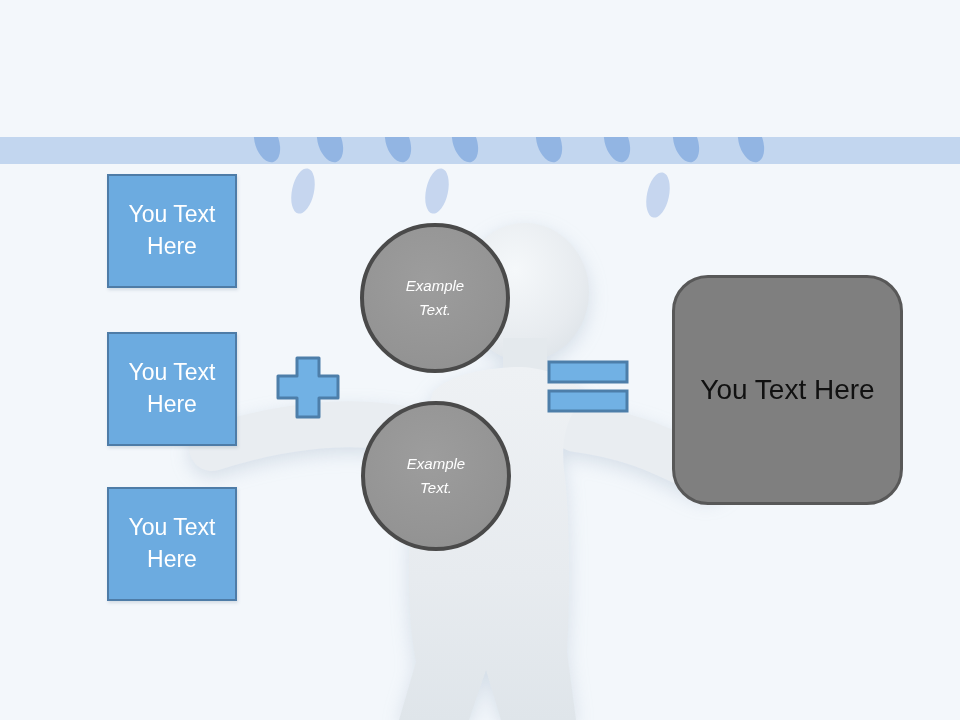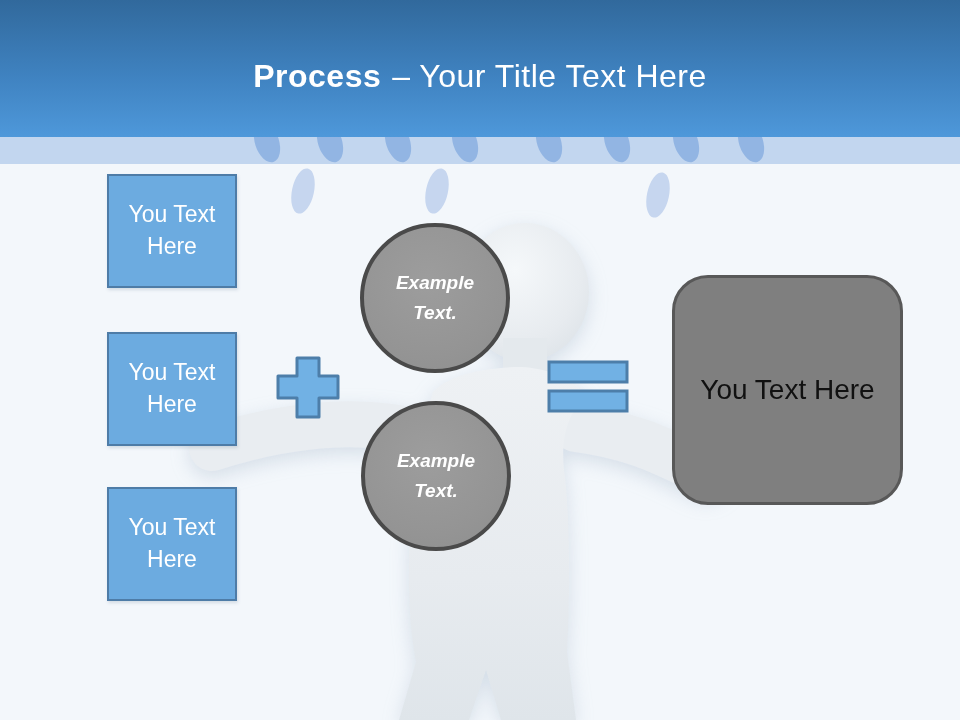--- a/index.html
+++ b/index.html
@@ -46,21 +46,21 @@
   
   .op{position:absolute;z-index:6;}
   .op-plus{left:276px;top:356px;}
   .op-eq{left:547px;top:360px;}
   
   .circ{
     position:absolute;width:150px;height:150px;border-radius:50%;box-sizing:border-box;z-index:6;
     background:radial-gradient(circle at 45% 38%,#9d9d9d 0%,var(--circle_fill,#949494) 65%,#8d8e8e 100%);
     border:4px solid var(--circle_border,#4a4a4a);
     display:flex;align-items:center;justify-content:center;text-align:center;
-    color:#fff;font-size:19px;font-weight:700;font-style:italic;line-height:1.6;
+    color:#fff;font-size:15px;font-weight:400;font-style:italic;line-height:1.6;
   }
   .circ span{display:block;width:92px;}
   .circ1{left:360px;top:223px;}
   .circ2{left:361px;top:401px;}
   
   .result{
     position:absolute;left:672px;top:275px;width:231px;height:230px;box-sizing:border-box;z-index:6;
     background:var(--box_fill,#7f7f7f);border:3px solid var(--box_border,#585858);border-radius:36px;
     display:flex;align-items:center;justify-content:center;text-align:center;
     color:#111;font-size:28px;
@@ -107,23 +107,20 @@
     <span class="bdrop" style="left:255px"></span>
     <span class="bdrop" style="left:318px"></span>
     <span class="bdrop" style="left:386px"></span>
     <span class="bdrop" style="left:453px"></span>
     <span class="bdrop" style="left:537px"></span>
     <span class="bdrop" style="left:605px"></span>
     <span class="bdrop" style="left:674px"></span>
     <span class="bdrop" style="left:739px"></span>
   </div>
 
-  <div class="header">
-    <h1 class="title"><span class="t-bold">Process</span><span class="t-rest">– Your Title Text Here</span></h1>
-  </div>
 
   <div class="sq sq1">
     <span>You Text Here</span>
   </div>
   <div class="sq sq2">
     <span>You Text Here</span>
   </div>
   <div class="sq sq3">
     <span>You Text Here</span>
   </div>

